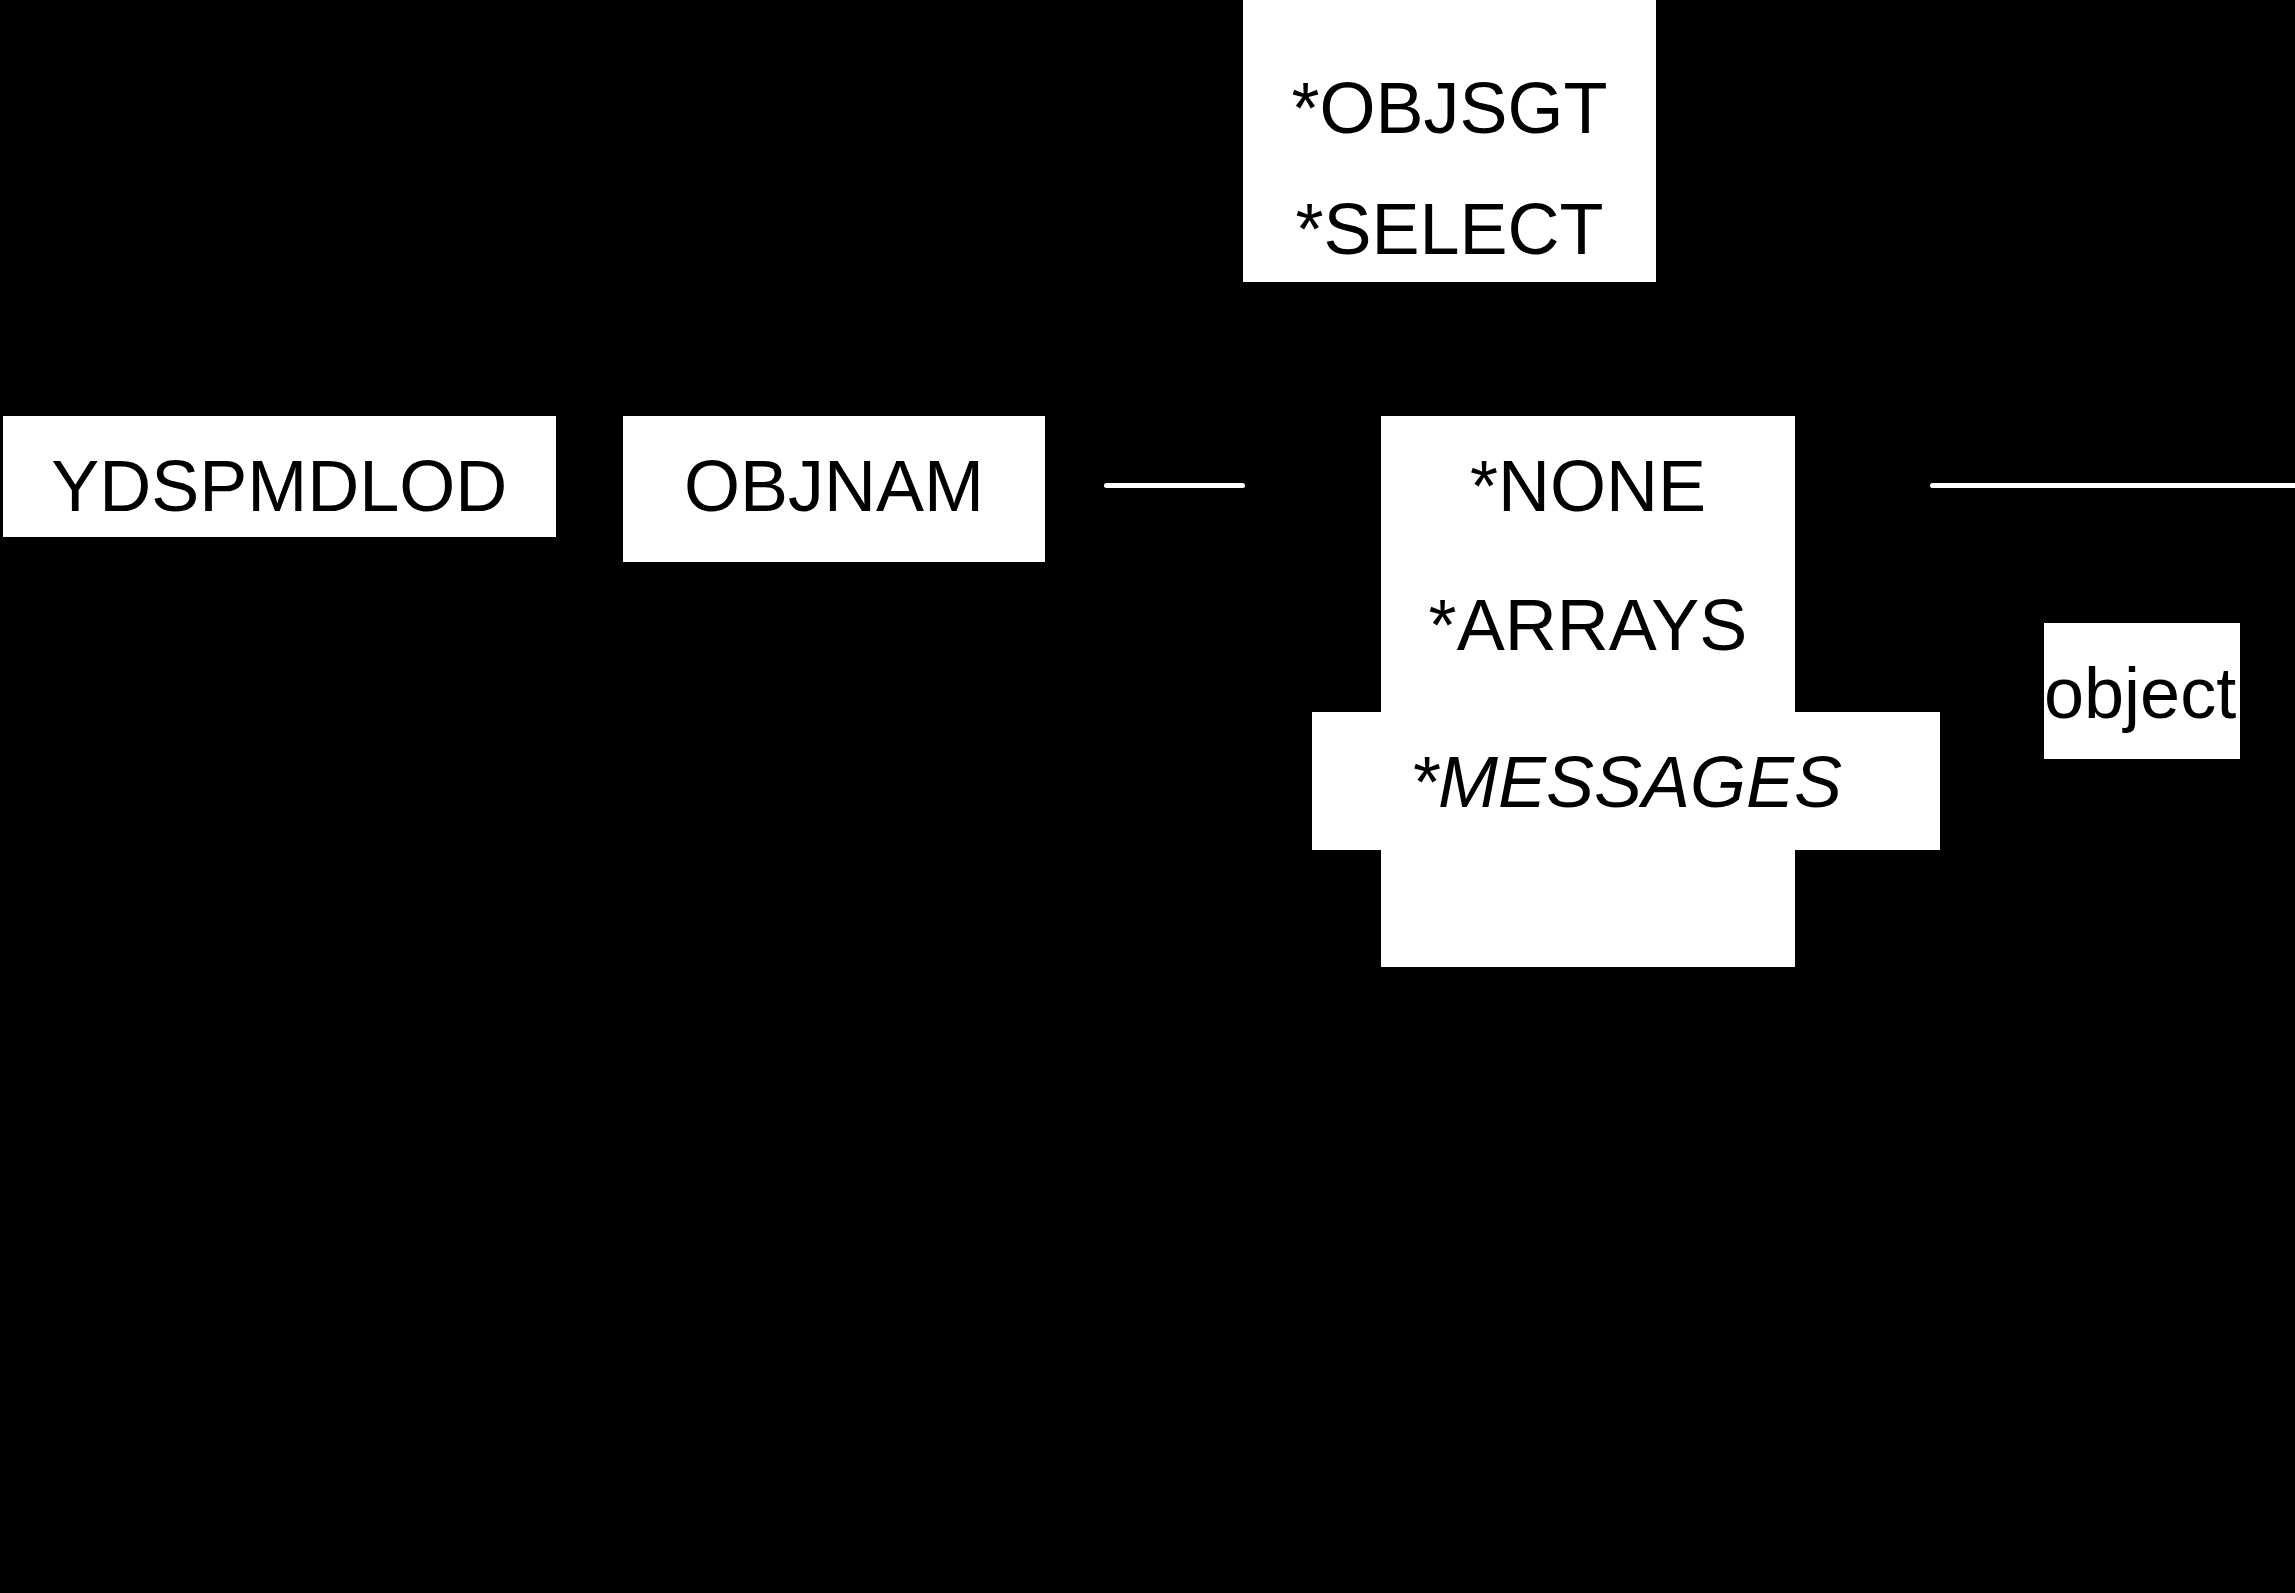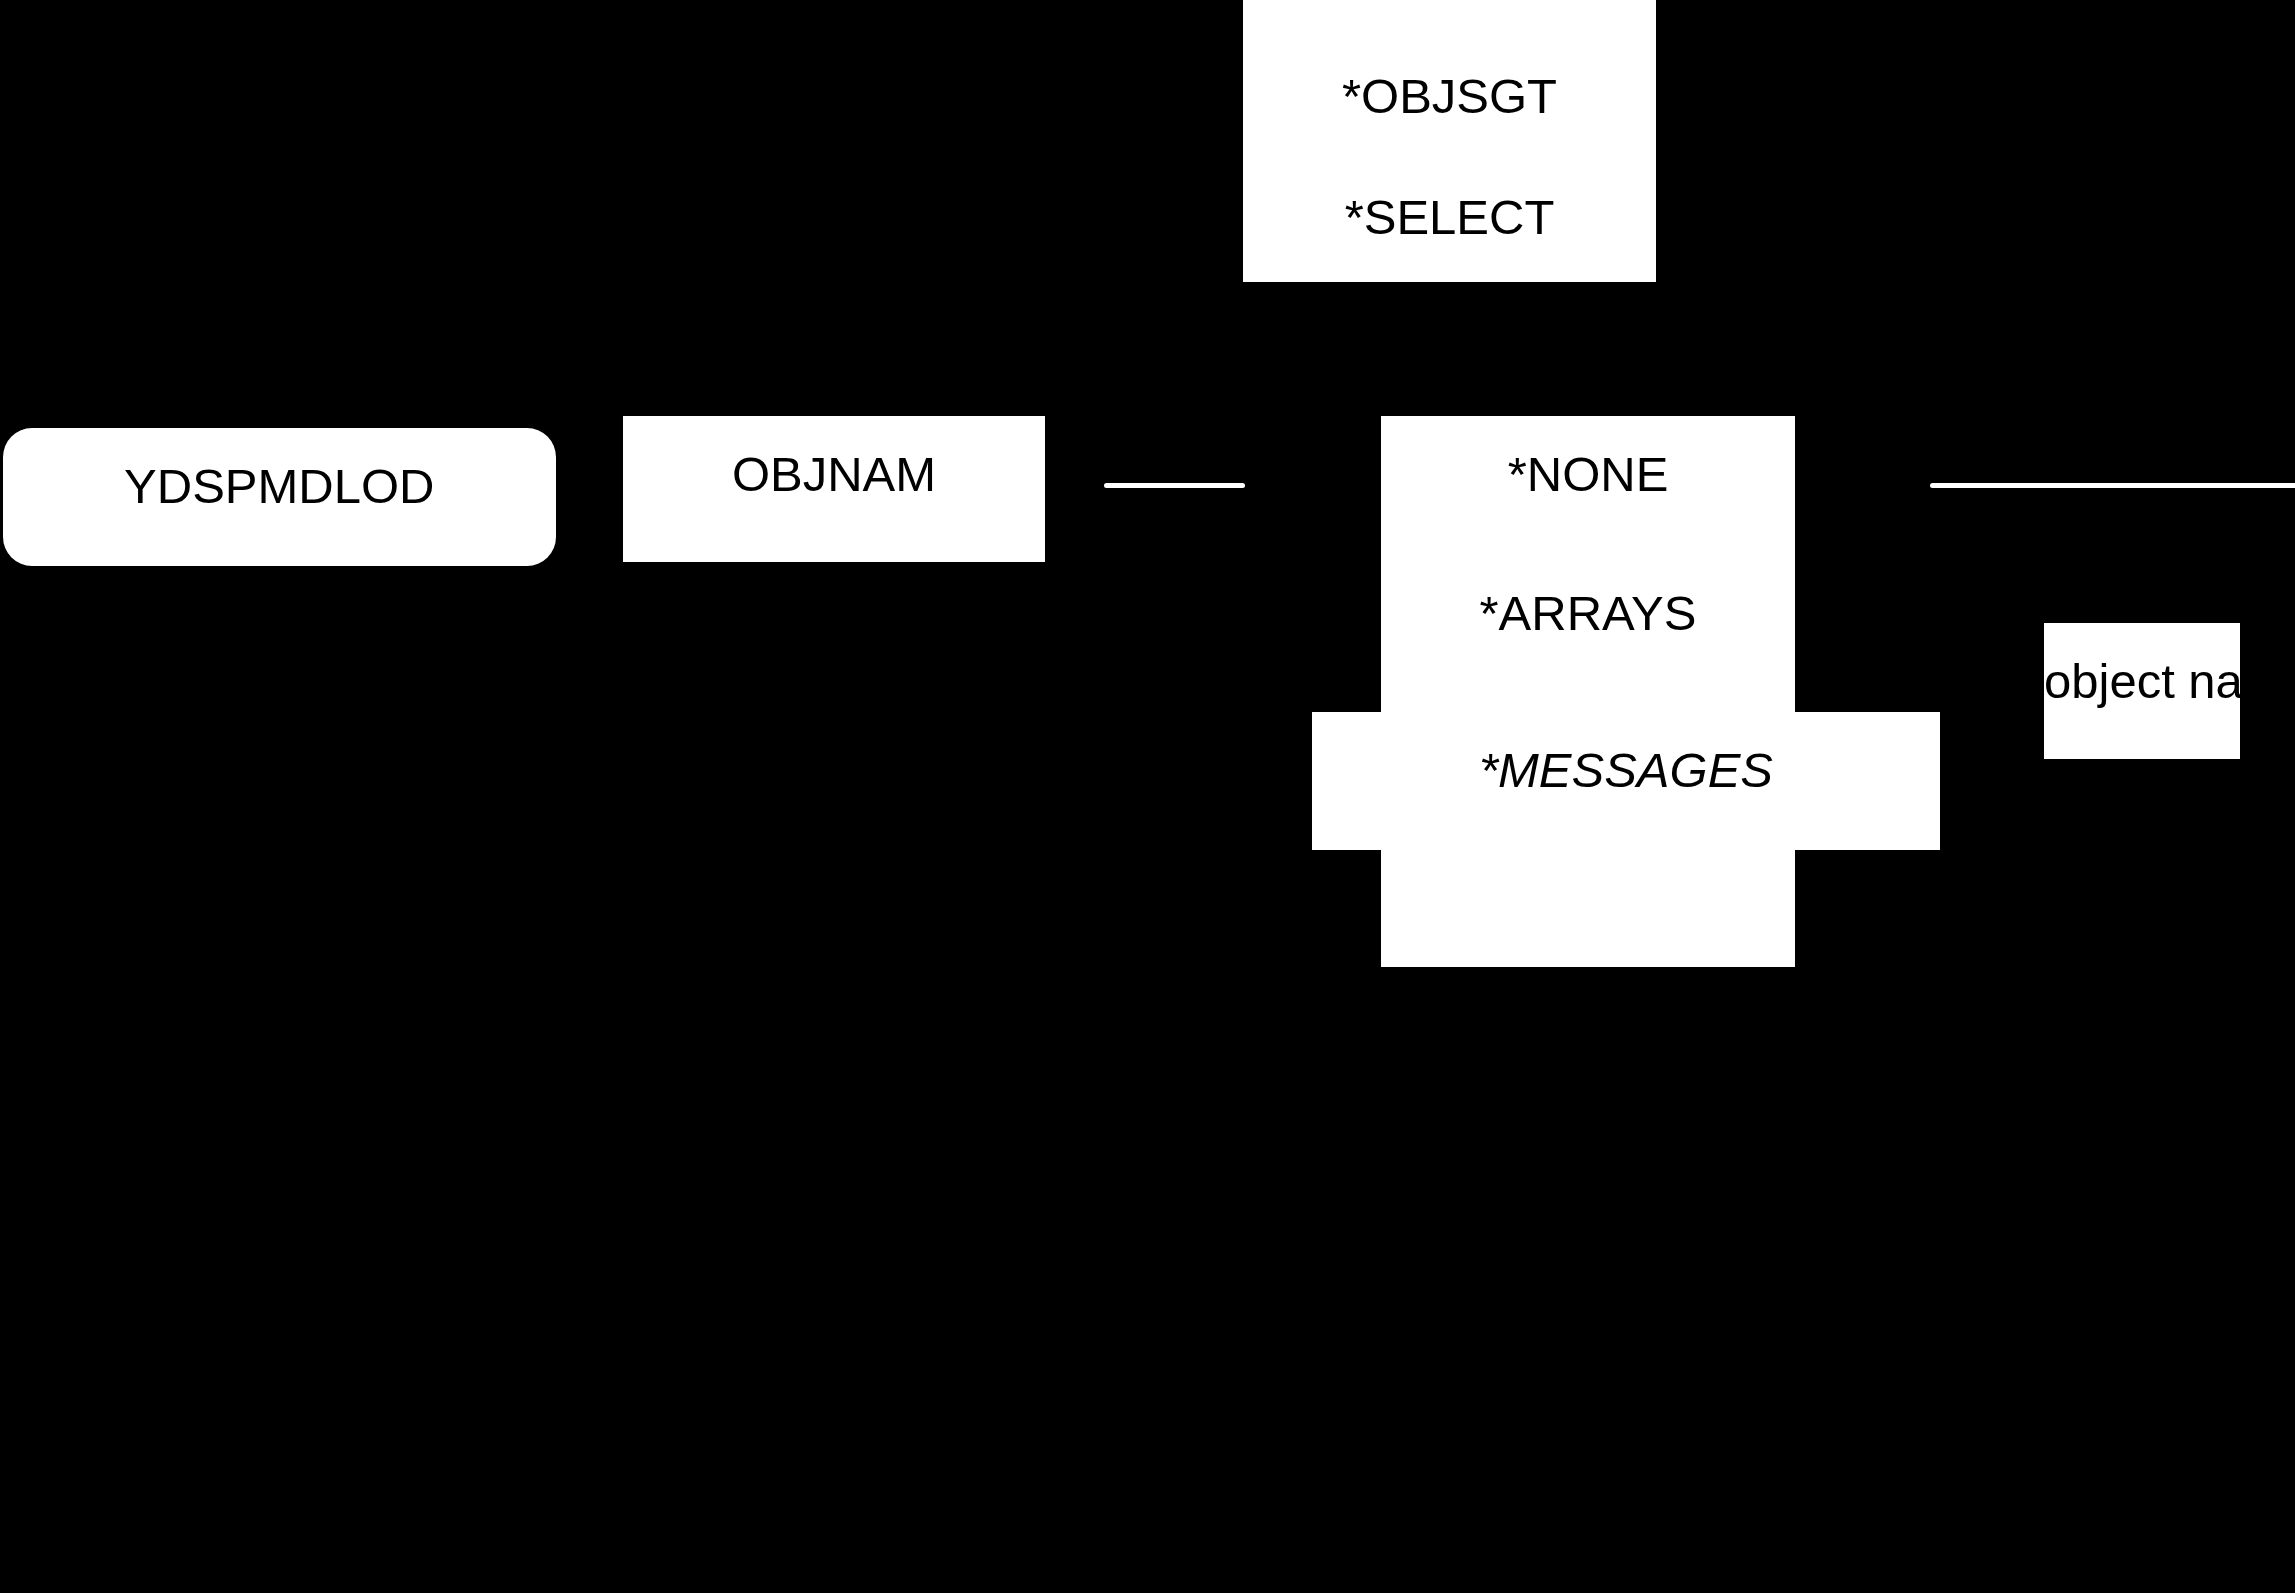--- a/index.html
+++ b/index.html
@@ -24,34 +24,34 @@
     flex-direction: column;
     align-items: center;
     justify-content: flex-start;
   }
   .opt {
     position: absolute;
     left: 0;
     right: 0;
     text-align: center;
     color: #000000;
-    font-size: 49px;
+    font-size: 72px;
     line-height: 1;
     white-space: nowrap;
     font-family: "Liberation Sans", sans-serif;
   }
   .conn {
     position: absolute;
     background: #ffffff;
     border-radius: 2.8px;
   }
 
   
   #box-objsgt   { left: 1243px; top: -27.5px;  width: 413px;  height: 309px; }
-  #box-ydspmdlod{ left: 2.8px;    top: 428px;  width: 553px; height: 138px; border-radius: 29px; }
+  #box-ydspmdlod{ left: 2.8px;    top: 416px;  width: 553px; height: 121px; }
   #box-objnam   { left: 623px; top: 416px;  width: 422px;  height: 146px; }
   #box-none     { left: 1381px; top: 416px;  width: 414px;  height: 551px; }
   #box-messages { left: 1312px; top: 712px; width: 628px; height: 138px; font-style: italic; }
   #box-objectname{left: 2044px; top: 623px; width: 196px;  height: 136px; }
 
   #conn-objnam-none { left: 1104px; top: 483px; width: 141px; height: 4.6px; }
   #conn-trunk       { left: 1930px; top: 483px; width: 1381px; height: 5px; }
 
   
   .objsgt-1   { top: 99px; }

